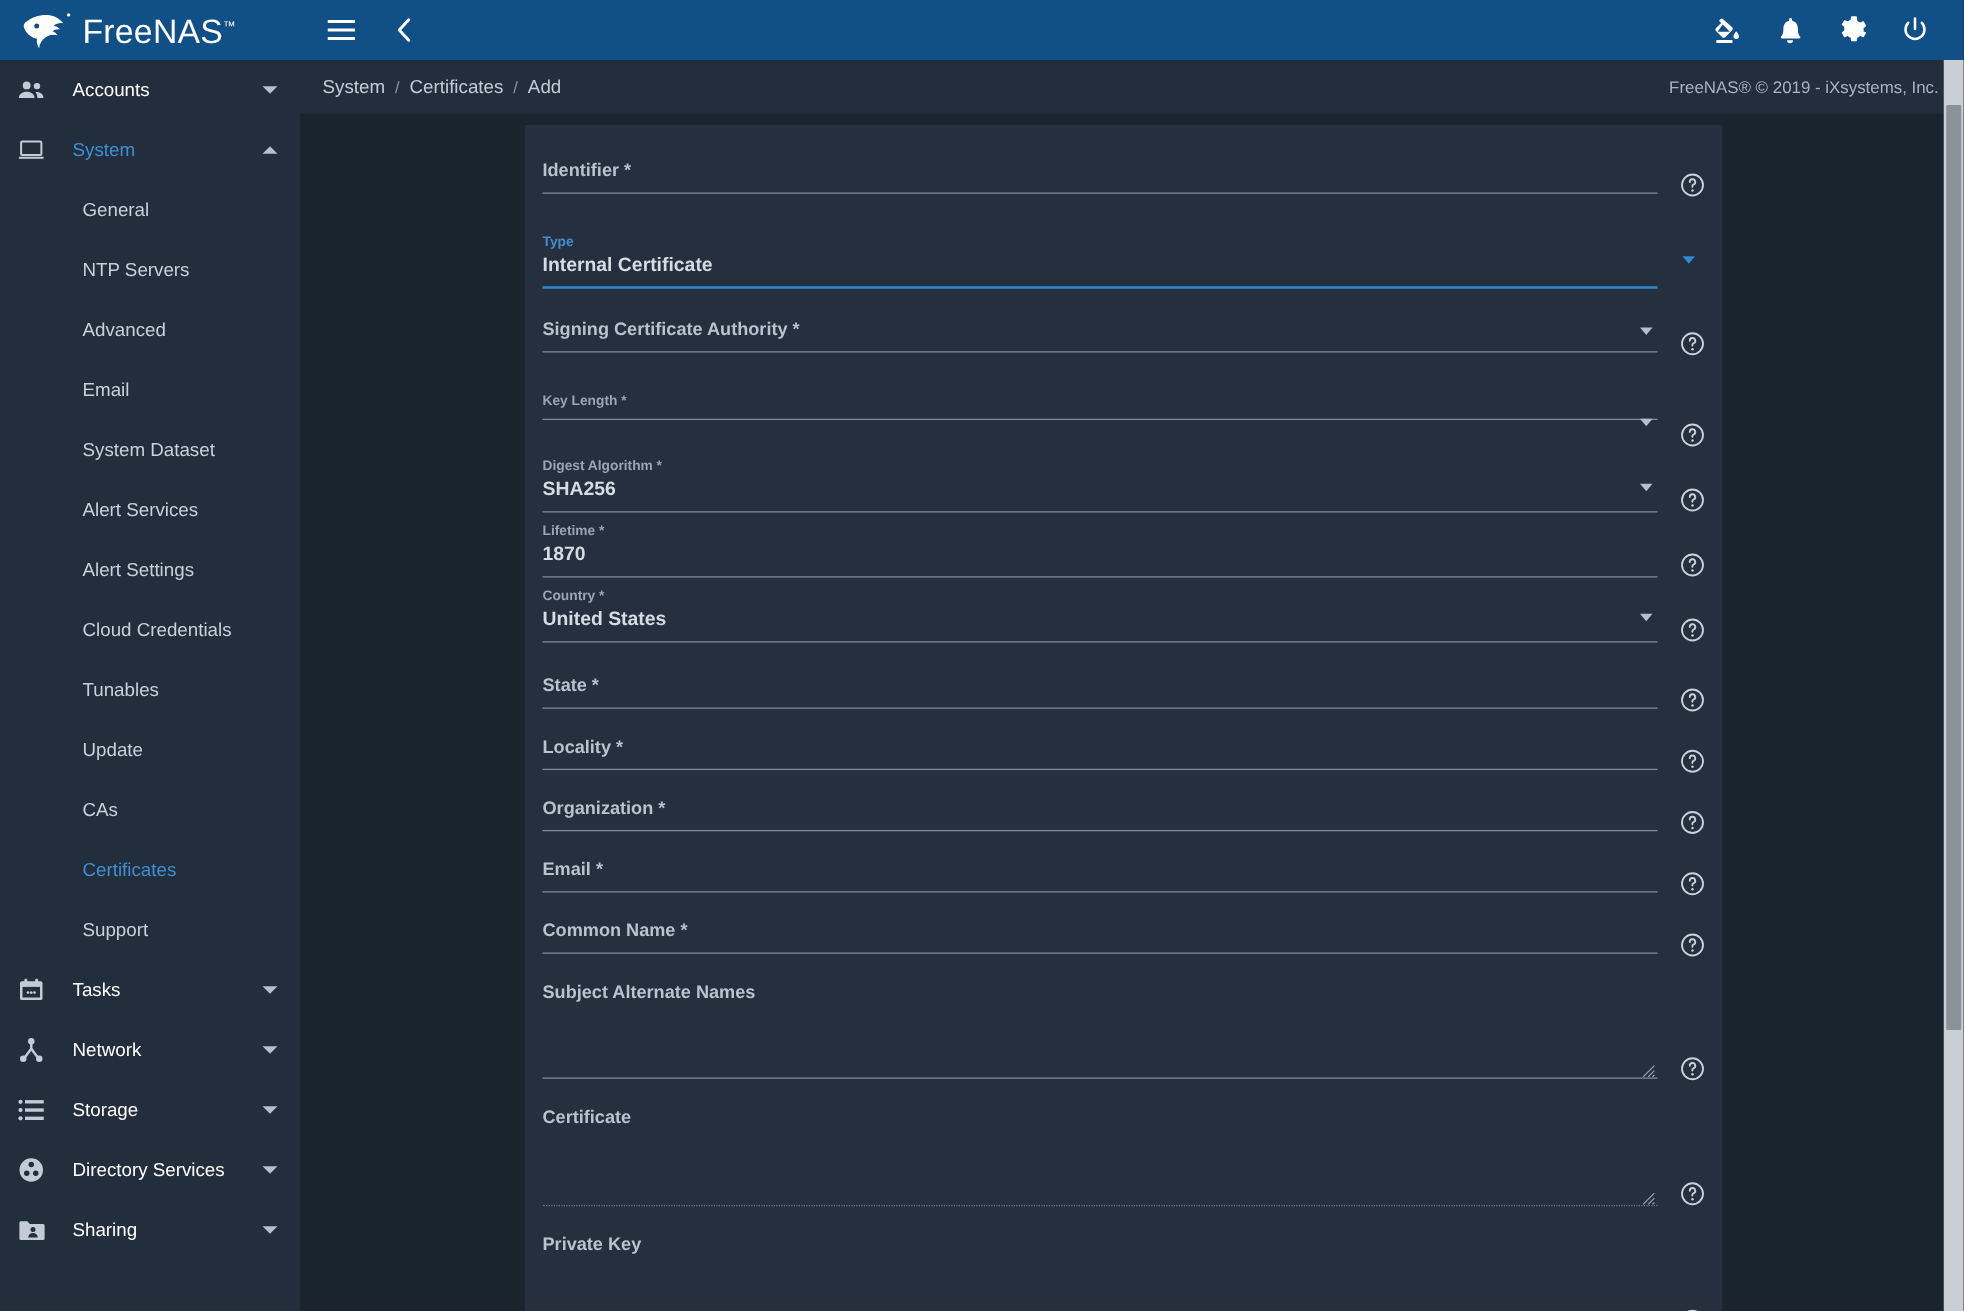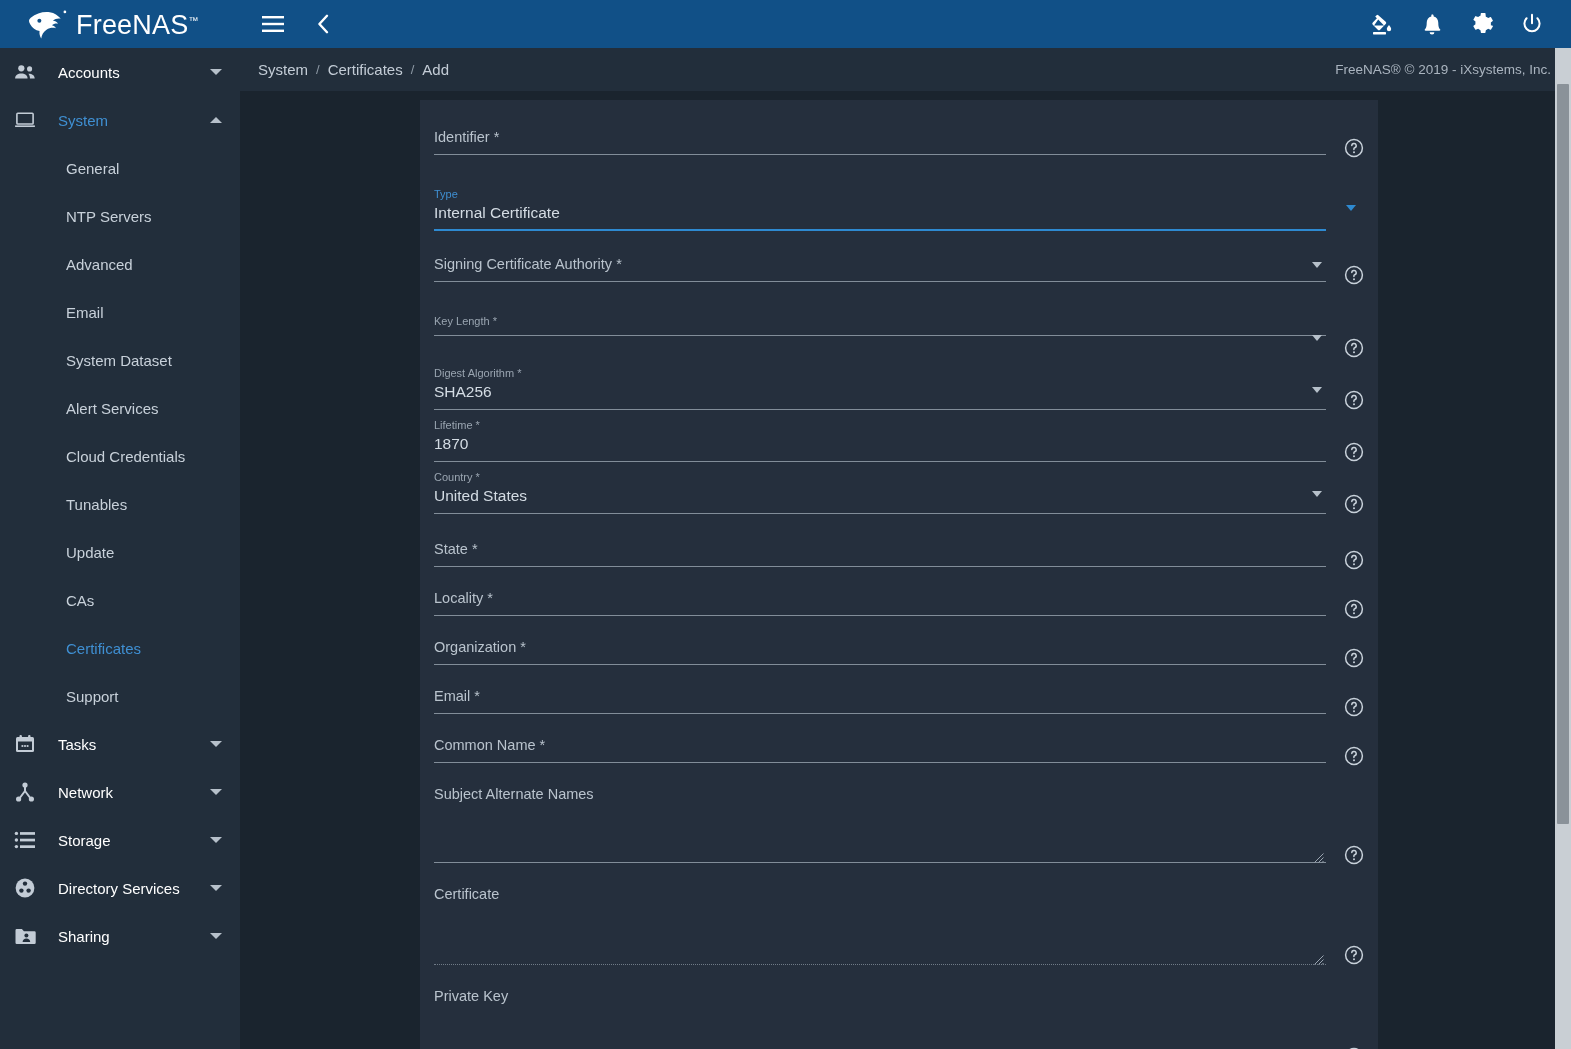--- a/index.html
+++ b/index.html
@@ -14,21 +14,21 @@
   
   .sidebar {
     width: 240px; height: 1049px;
     background: #222e3b;
     flex: 0 0 240px;
     overflow: hidden;
     position: relative;
   }
   .brandbar {
     height: 48px; background: #115087;
-    display: flex; align-items: center; padding-left: 28px;
+    display: flex; align-items: center; padding-left: 18px;
   }
   .brand-logo { display: flex; align-items: center; gap: 8px; }
   .shark { width: 40px; height: 30px; }
   .brand-text {
     color: #fff; font-size: 27px; font-weight: 300; letter-spacing: .2px;
     position: relative; top: 1px;
   }
   .brand-tm { font-size: 10px; vertical-align: super; }
 
   .nav { padding-top: 0px; }
@@ -86,21 +86,21 @@
     position: absolute; top: 92px; left: 0; right: 0; bottom: 0;
     background: #1a242e; overflow: hidden;
   }
   .card {
     position: absolute; left: 180px; top: 8px; width: 958px;
     background: #252f3d; padding: 26px 0 20px 0; min-height: 1200px;
   }
 
   
   .field {
-    position: relative; margin: 0 14px 0 14px; padding-right: 38px;
+    position: relative; margin: 0 14px 0 14px; padding-right: 38px; font-weight: bold;
   }
   .f-inner { position: relative; }
   .f-label-float {
     font-size: 11px; color: #9aa5b1; line-height: 14px; padding-bottom: 1px;
   }
   .f-label-float.focused { color: #3f8fd2; }
   .f-value {
     font-size: 15.5px; color: #d4dce4; line-height: 22px; height: 22px;
     white-space: nowrap; overflow: hidden;
   }
@@ -195,20 +195,23 @@
           <span>Advanced</span>
         </div>
       <div class="sub-item">
           <span>Email</span>
         </div>
       <div class="sub-item">
           <span>System Dataset</span>
         </div>
       <div class="sub-item">
           <span>Alert Services</span>
+        </div>
+      <div class="sub-item">
+          <span>Alert Settings</span>
         </div>
       <div class="sub-item">
           <span>Cloud Credentials</span>
         </div>
       <div class="sub-item">
           <span>Tunables</span>
         </div>
       <div class="sub-item">
           <span>Update</span>
         </div>

